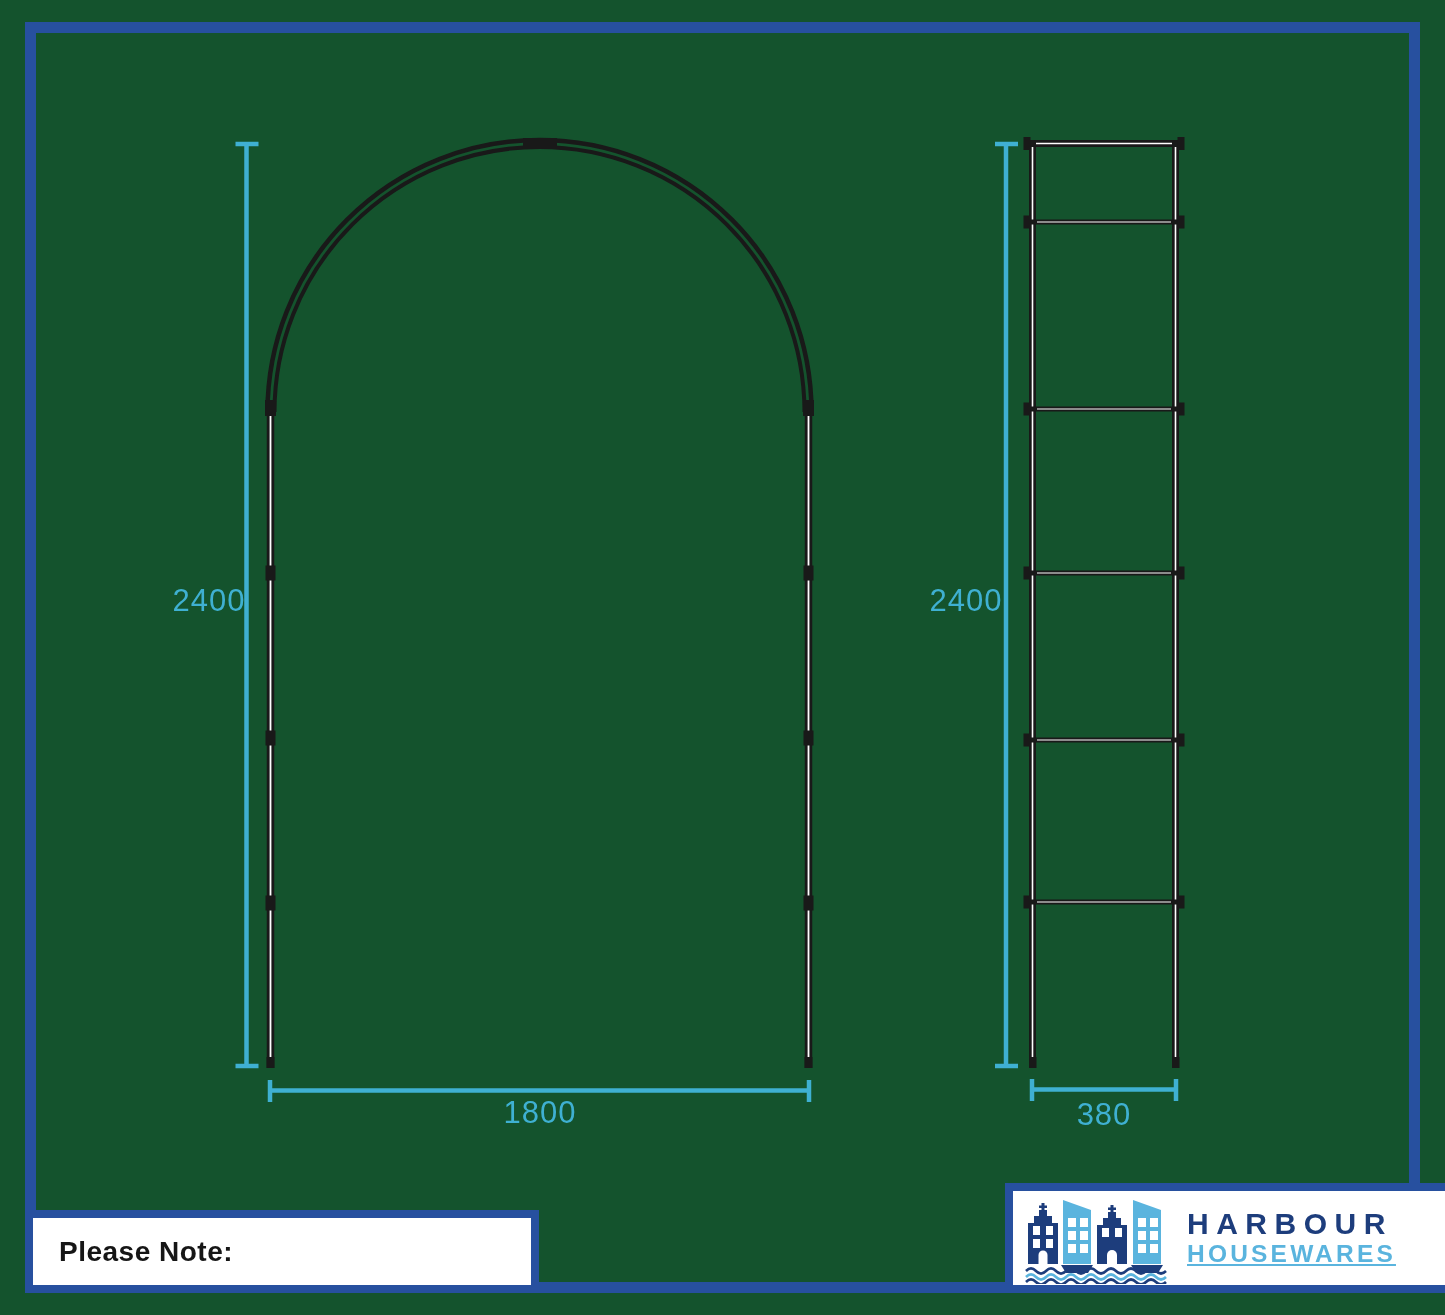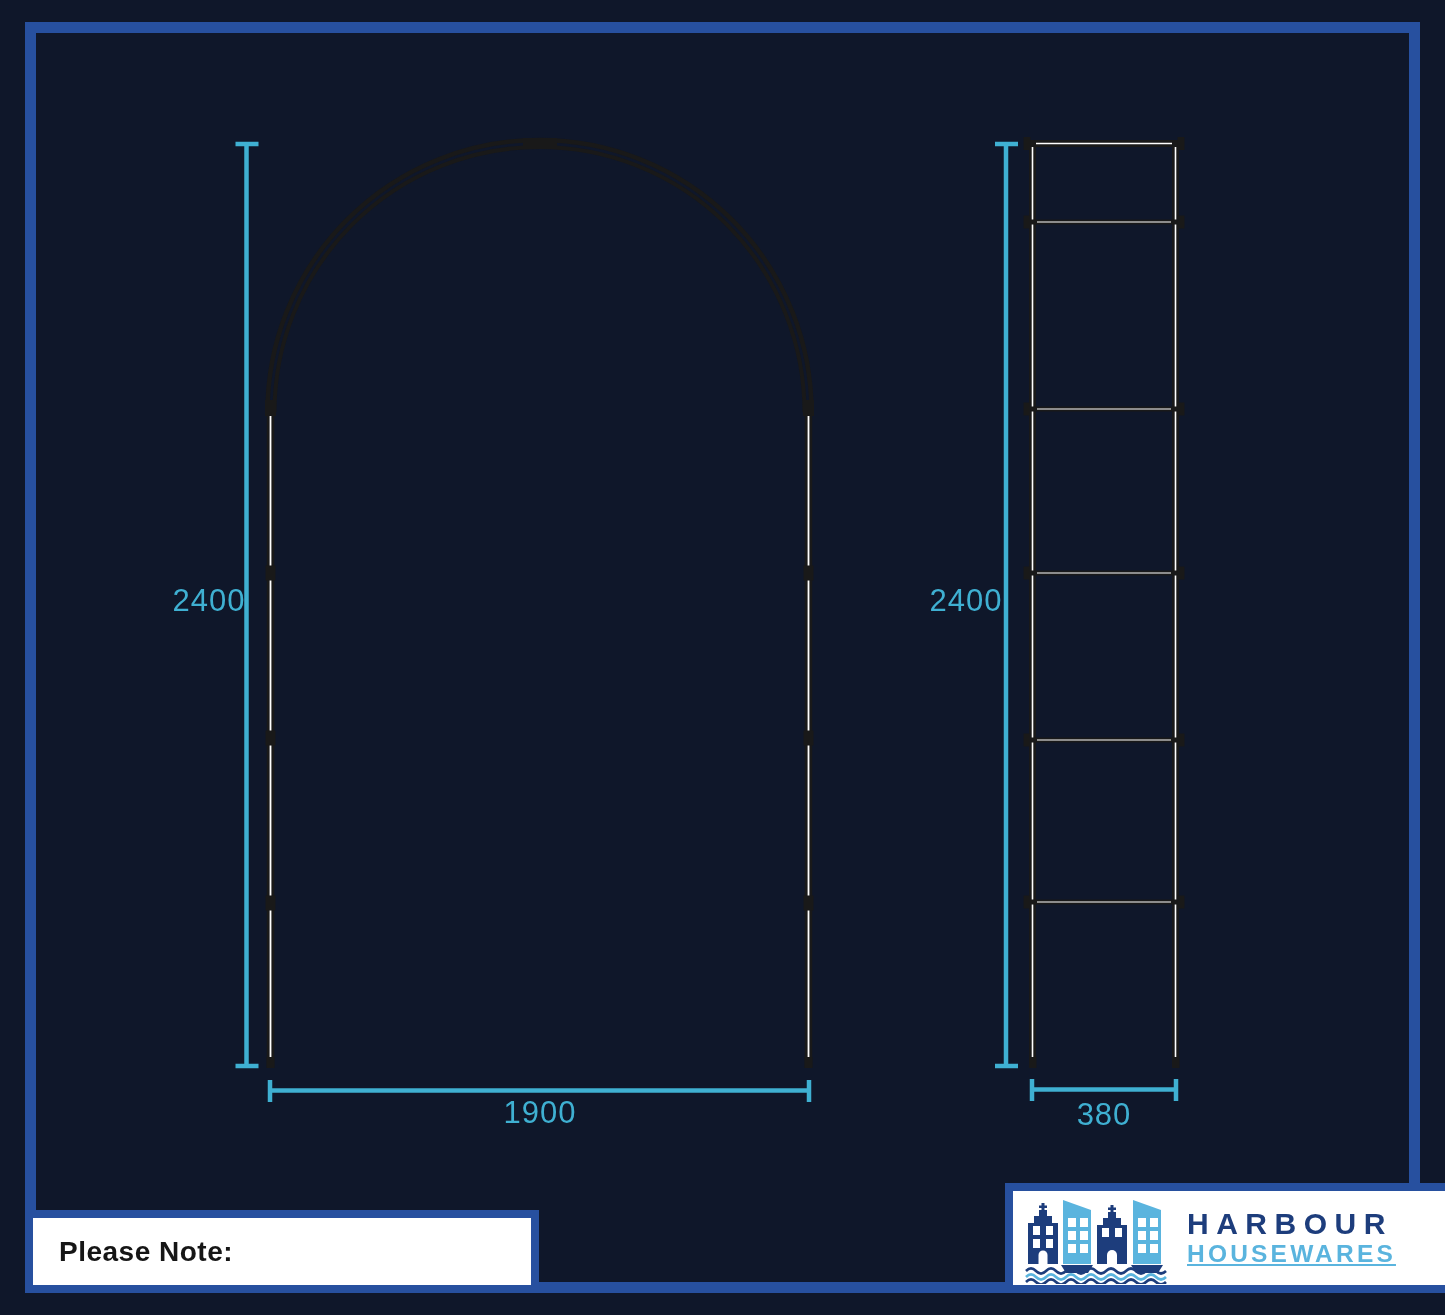--- a/index.html
+++ b/index.html
@@ -1,20 +1,20 @@
 <!DOCTYPE html>
 <html><head>
 <meta charset="utf-8">
 <style>
   html, body { margin: 0; padding: 0; background: #ffffff; }
   .canvas {
     position: relative;
     width: 1445px;
     height: 1315px;
-    background: #0f172a;
+    background: #14532d;
     overflow: hidden;
     font-family: "Liberation Sans", sans-serif;
   }
   .frame {
     position: absolute;
     left: 25px; top: 22px;
     width: 1395px; height: 1271px;
     border: 11px solid #27509f;
     box-sizing: border-box;
     background: transparent;
@@ -179,21 +179,21 @@
 
       <g>
         <line x1="1032" y1="1089.5" x2="1176" y2="1089.5"></line>
         <line x1="1032" y1="1079" x2="1032" y2="1101"></line>
         <line x1="1176" y1="1079" x2="1176" y2="1101"></line>
       </g>
     </g>
   </svg>
 
   <div class="dim-label" style="left:209px; top:601px;">2400</div>
-  <div class="dim-label" style="left:540px; top:1113px;">1900</div>
+  <div class="dim-label" style="left:540px; top:1113px;">1800</div>
   <div class="dim-label" style="left:966px; top:601px;">2400</div>
   <div class="dim-label" style="left:1104px; top:1115px;text-align:center;">380</div>
 
   <div class="note-box">
     <span class="note-label">Please Note:</span>
   </div>
 
   <div class="logo-box">
     <svg width="152" height="92" viewBox="0 0 152 92">
 

